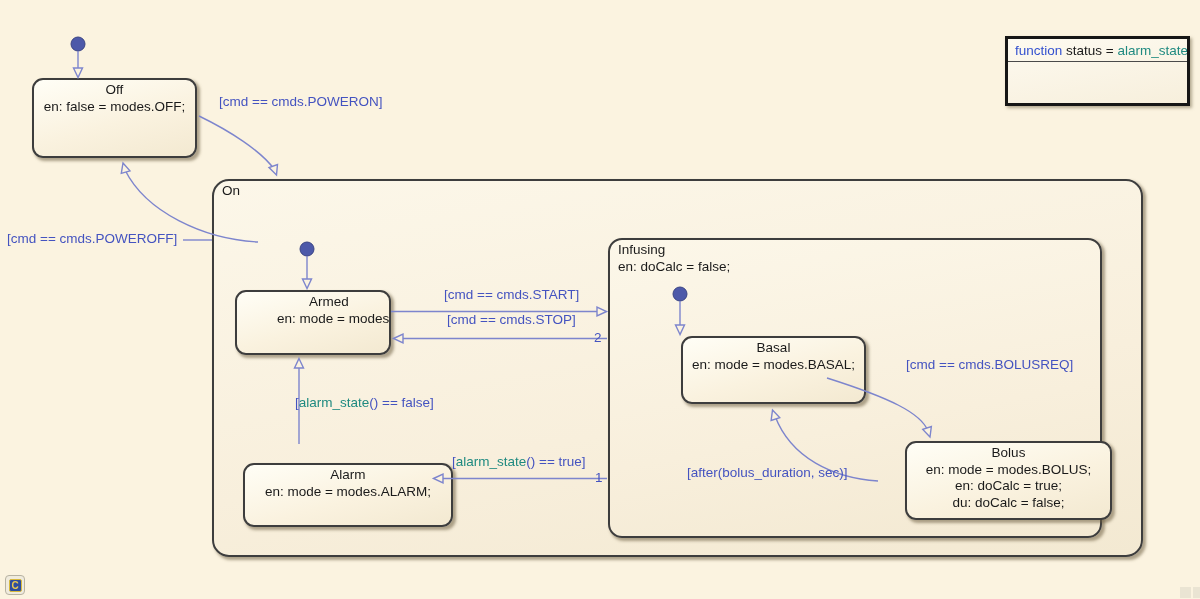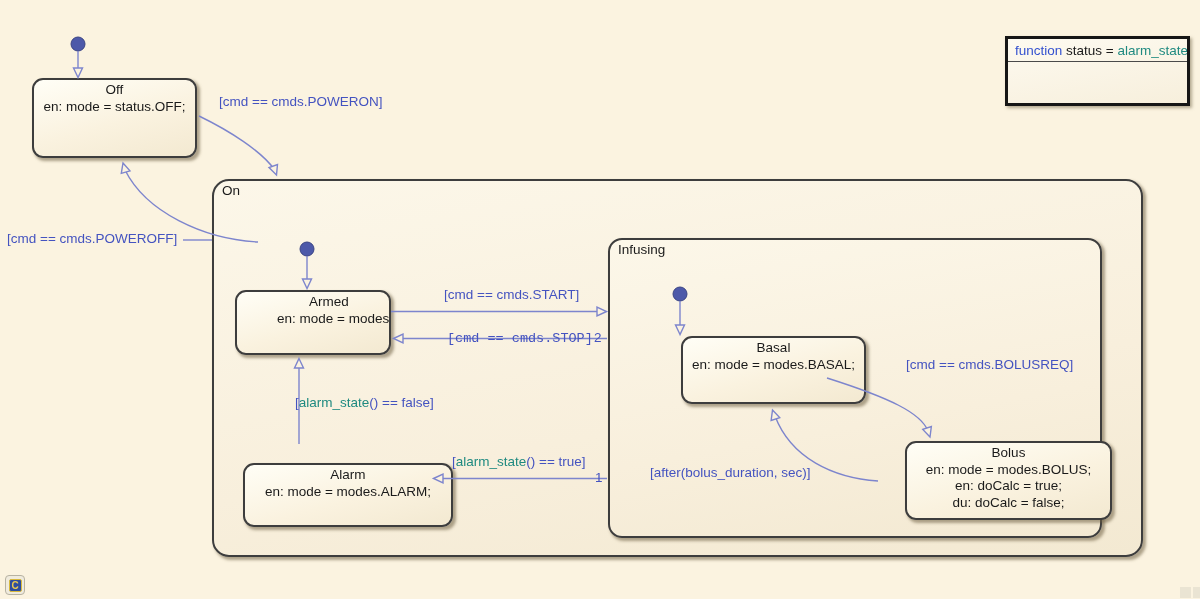--- a/index.html
+++ b/index.html
@@ -118,27 +118,28 @@
 
   <div class="state super" style="left:212px;top:179px;width:931px;height:378px;">
     <div class="state-text">
       <div class="state-title">On</div>
     </div>
   </div>
 
   <div class="state super" style="left:608px;top:238px;width:494px;height:300px;border-radius:14px;">
     <div class="state-text">
       <div class="state-title">Infusing</div>
+      <div class="state-body">en: doCalc = false;</div>
     </div>
   </div>
 
   <div class="state leaf" style="left:32px;top:78px;width:165px;height:80px;">
     <div class="state-text">
       <div class="state-title">Off</div>
-      <div class="state-body">en: mode = status.OFF;</div>
+      <div class="state-body">en: false = modes.OFF;</div>
     </div>
   </div>
 
   <div class="state leaf" style="left:235px;top:290px;width:156px;height:65px;padding-left:32px;">
     <div class="state-text">
       <div class="state-title">Armed</div>
       <div class="state-body">en: mode = modes.ARM;</div>
     </div>
   </div>
 
@@ -228,26 +229,26 @@
       </g>
     </g>
   </svg>
 
   <div class="tlabel" style="left:219px;top:95px;">[cmd == cmds.POWERON]</div>
 
   <div class="tlabel" style="left:7px;top:232px;">[cmd == cmds.POWEROFF]</div>
 
   <div class="tlabel" style="left:444px;top:288px;">[cmd == cmds.START]</div>
 
-  <div class="tlabel" style="left:447px;top:332px;font-family:Liberation Mono, monospace;">[cmd == cmds.STOP]</div>
+  <div class="tlabel" style="left:447px;top:313px;">[cmd == cmds.STOP]</div>
   <div class="torder" style="left:594px;top:331px;">2</div>
 
   <div class="tlabel" style="left:879px;top:358px;margin-left:27px;">[cmd == cmds.BOLUSREQ]</div>
 
-  <div class="tlabel" style="left:650px;top:466px;text-align:center;">[after(bolus_duration, sec)]</div>
+  <div class="tlabel" style="left:687px;top:466px;text-align:center;">[after(bolus_duration, sec)]</div>
 
   <div class="tlabel" style="left:295px;top:396px;"><span>[</span><span class="teal">alarm_state</span><span>() == false]</span></div>
 
   <div class="tlabel" style="left:452px;top:455px;"><span>[</span><span class="teal">alarm_state</span><span>() == true]</span></div>
   <div class="torder" style="left:595px;top:471px;">1</div>
 
   <div id="function-box">
     <div class="fn-title"><span class="fn-keyword">function</span><span class="fn-mid"> status = </span><span class="fn-name">alarm_state</span></div>
   </div>
 

